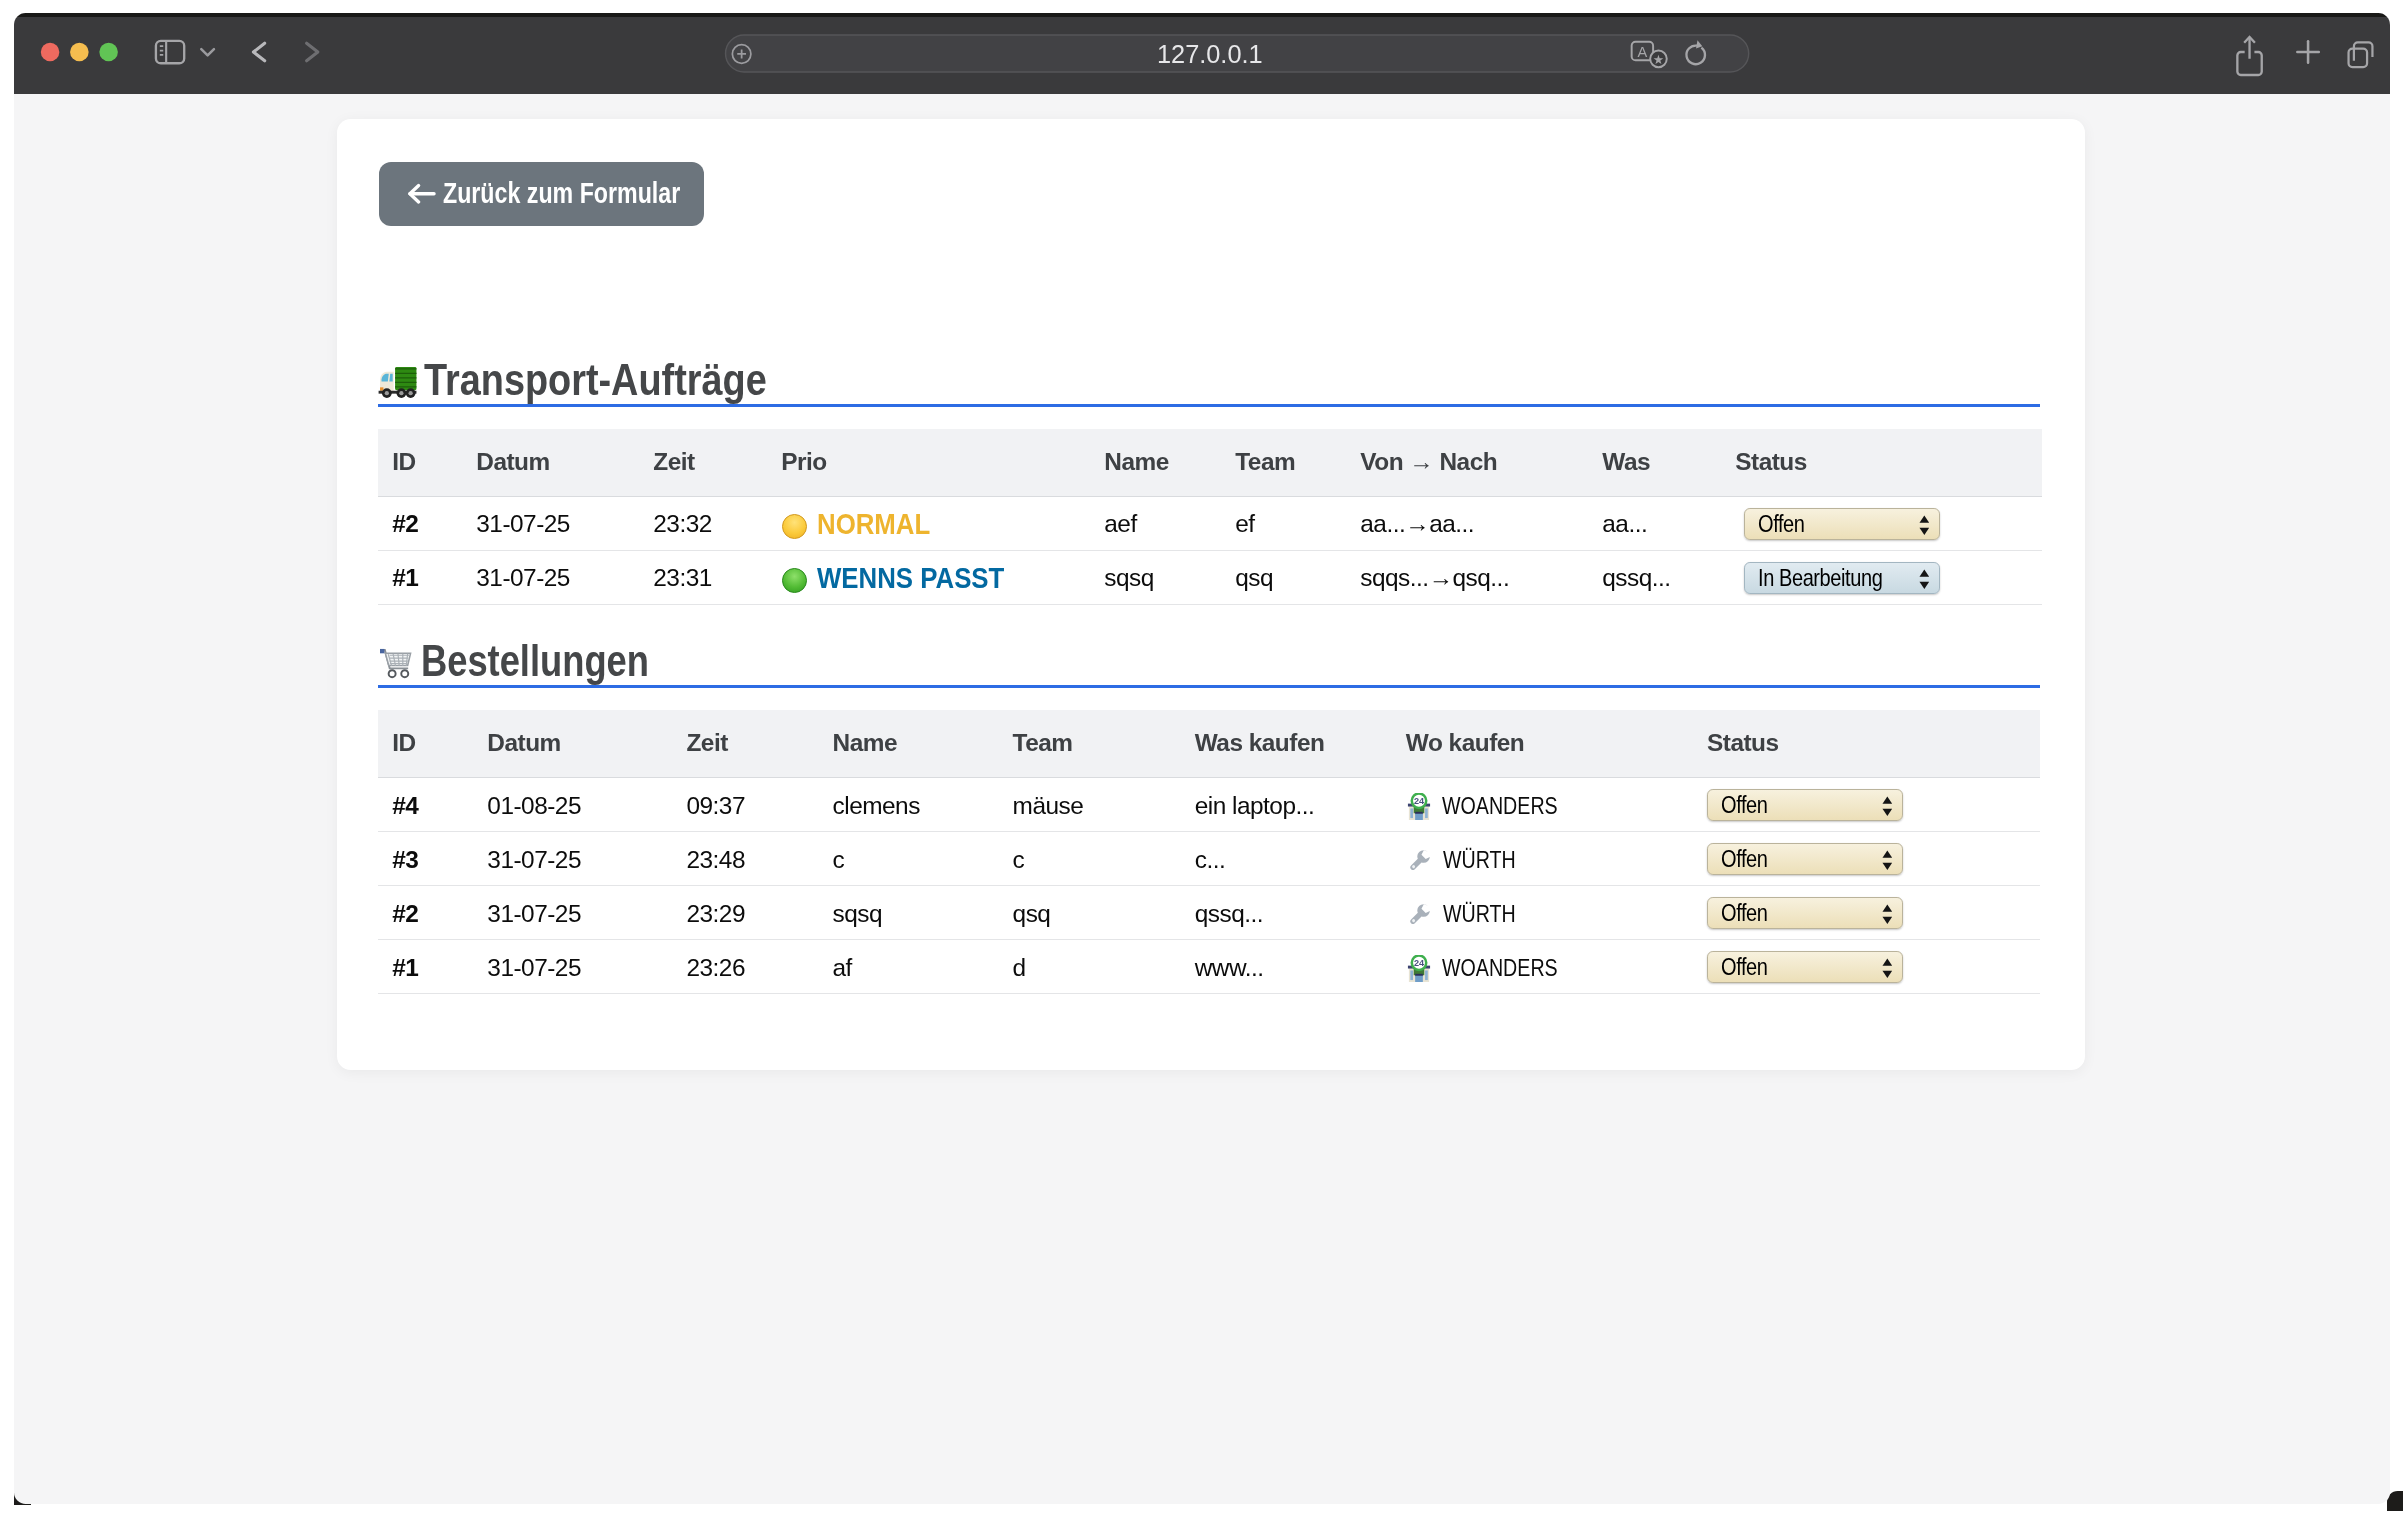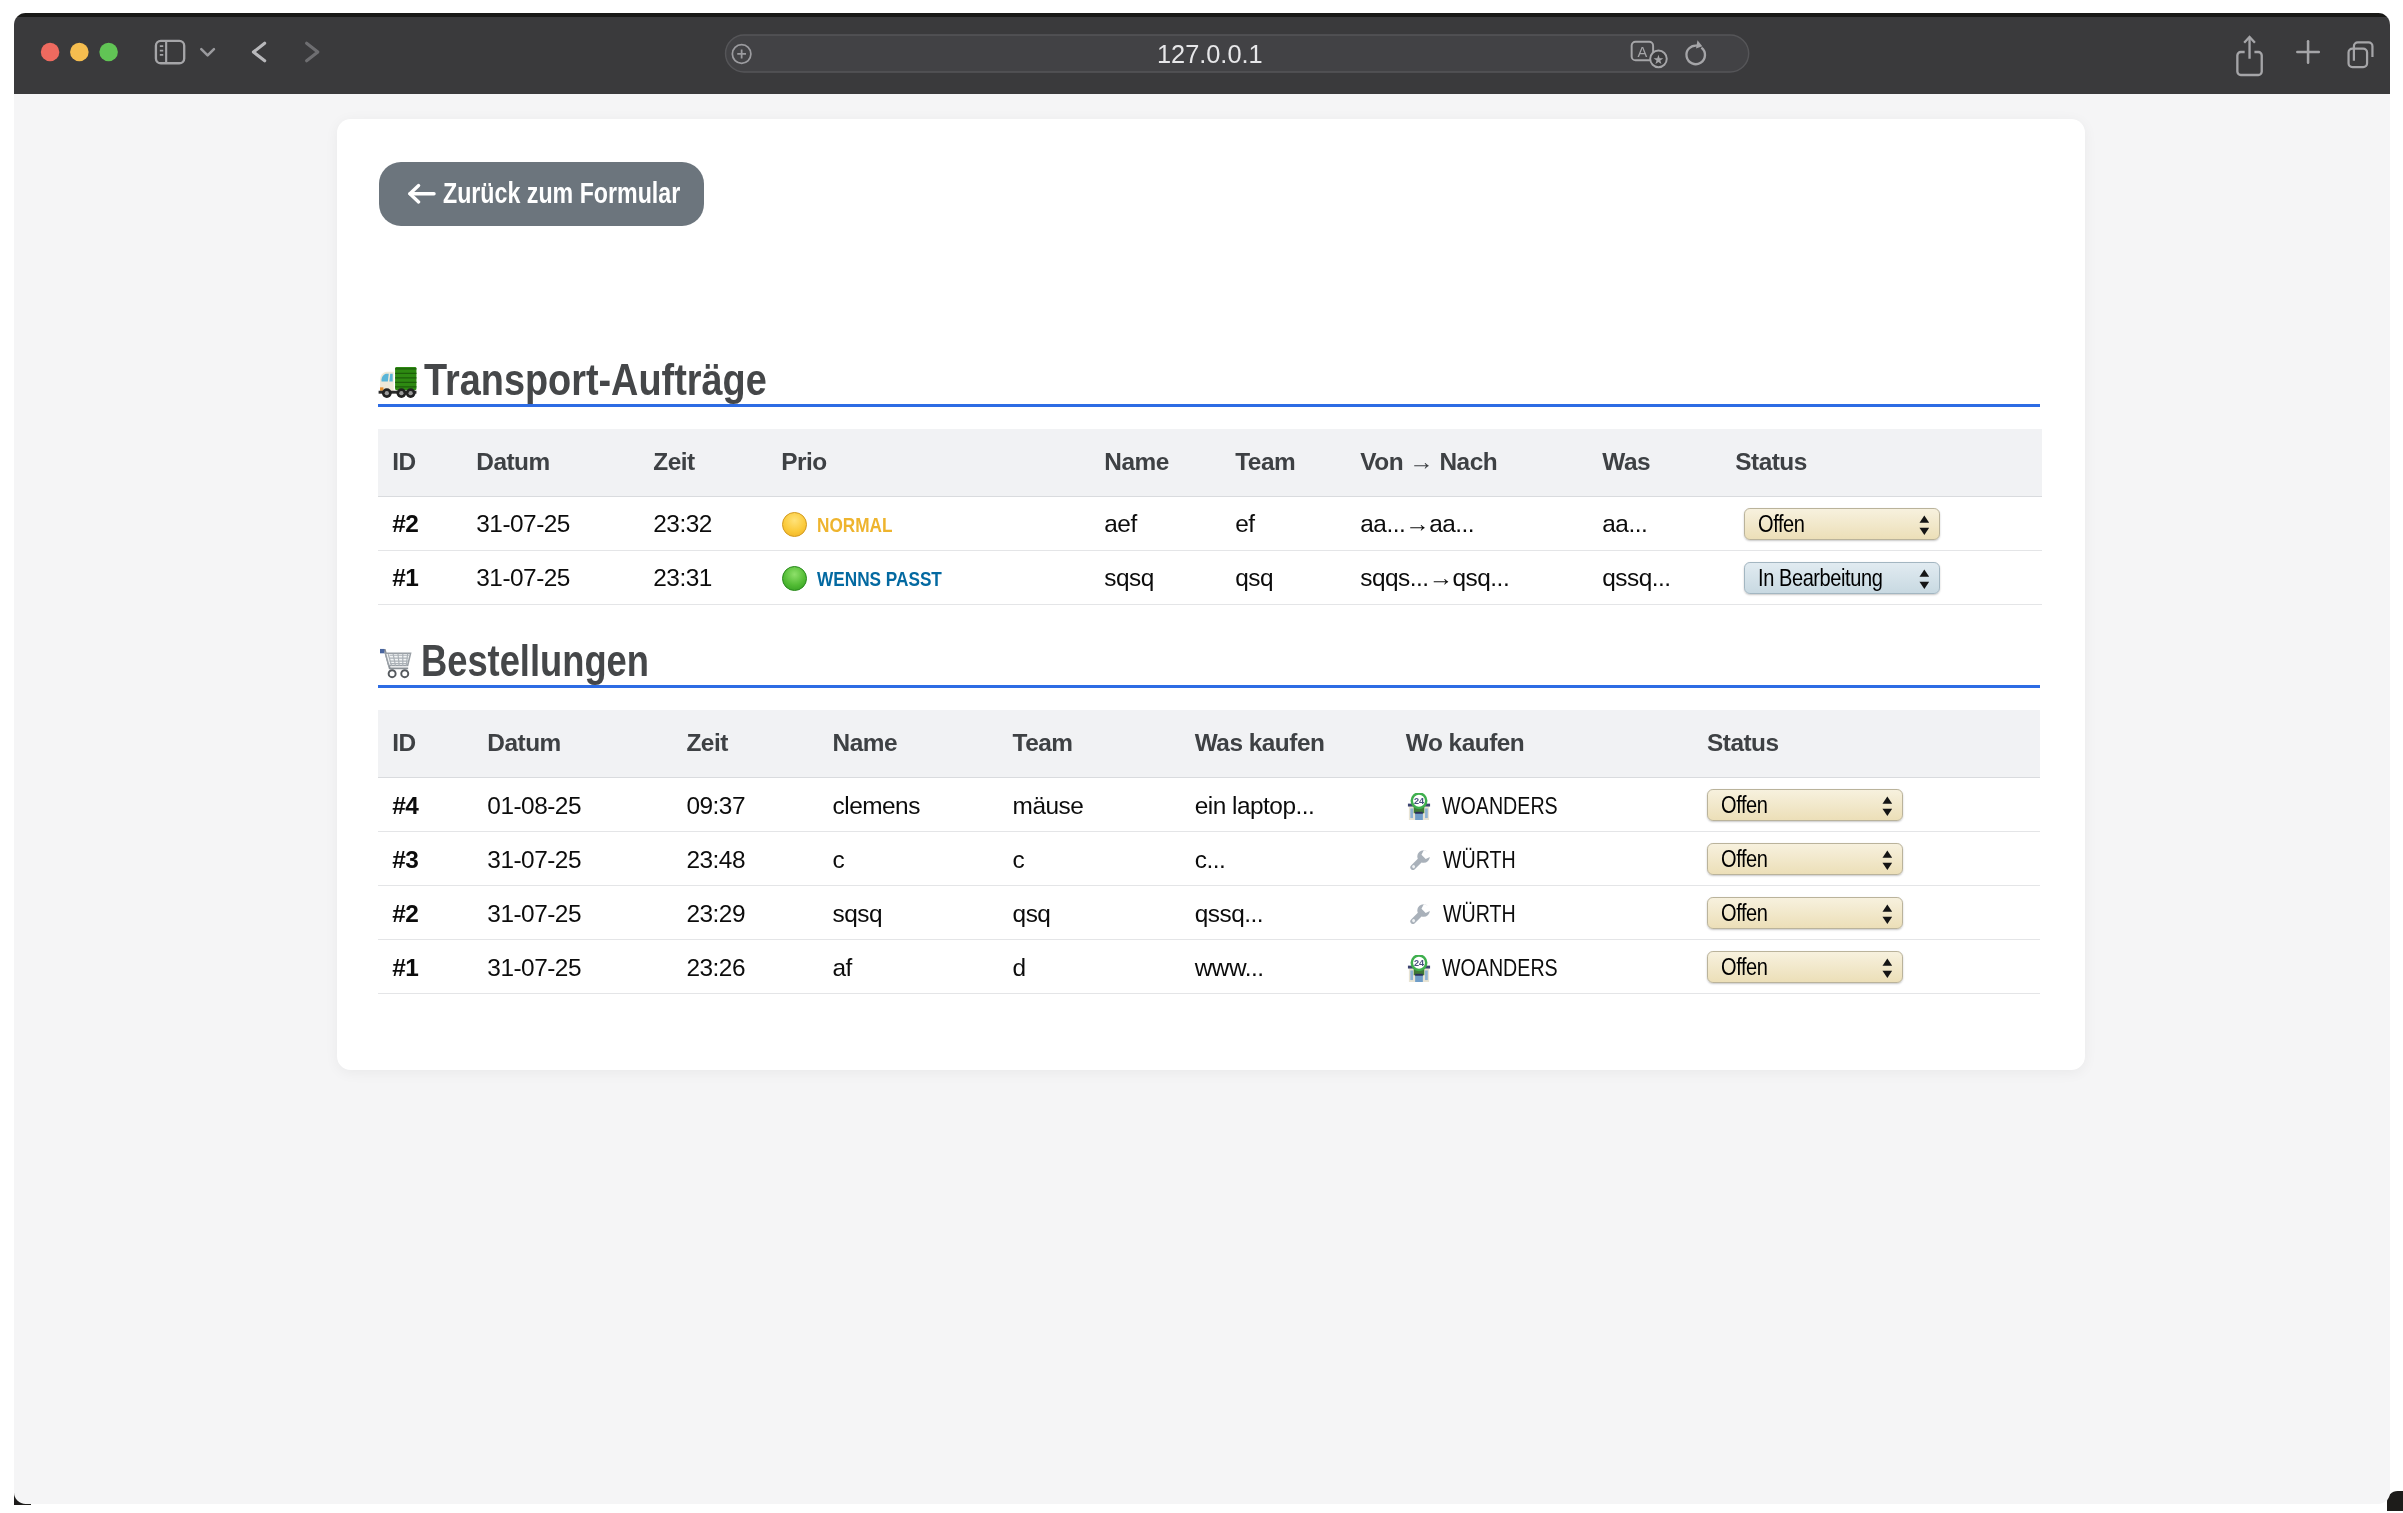--- a/index.html
+++ b/index.html
@@ -11,21 +11,21 @@
   #blobR { left:2387px; top:1491px; width:15.6px; height:19.5px; background:#1d1c1a; border-top-left-radius:10.7px; }
 
   
   #win { left:13.7px; top:12.7px; width:2376px; height:1491px; border-radius:11.7px; overflow:hidden; background:#f5f5f6; }
   #topstrip { left:0; top:0; width:2376px; height:3.9px; background:#191917; }
   #titlebar { left:0; top:3.9px; width:2376px; height:77px; background:#3a3a3c; }
 
   
   #card { left:323px; top:106px; width:1748px; height:951px; background:#ffffff; border-radius:13.7px; box-shadow:0 2.9px 13.7px rgba(0,0,0,0.05); }
 
-  #backbtn { left:42px; top:43px; width:325px; height:64px; border-radius:22px; background:#6c757d; color:#ffffff; font-size:29px; font-weight:700; text-align:left; padding-left:28px; white-space:nowrap; display:flex; align-items:center; }
+  #backbtn { left:42px; top:43px; width:325px; height:64px; border-radius:12px; background:#6c757d; color:#ffffff; font-size:29px; font-weight:700; text-align:left; padding-left:28px; white-space:nowrap; display:flex; align-items:center; }
   #backbtn .bt { display:inline-block; transform:scaleX(0.80); transform-origin:0 50%; }
   #backbtn svg { margin-right:7.8px; flex:0 0 auto; }
 
   #h1 { left:0; top:141px; width:1748px; text-align:center; font-size:47px; line-height:53px; font-weight:700; color:#2e3032; }
   #h1 span { display:inline-block; transform:scaleX(0.88); transform-origin:50% 50%; white-space:nowrap; }
 
   .sechead { height:39px; color:#454749; font-size:44px; font-weight:700; line-height:39px; white-space:nowrap; }
   .sechead svg { vertical-align:-3.9px; margin-right:5.9px; }
   .sechead .tx { display:inline-block; transform:scaleX(0.86); transform-origin:0 50%; }
   #sec2 .tx { transform:scaleX(0.825); }
@@ -37,21 +37,21 @@
 
   table { table-layout:fixed; border-collapse:collapse; width:1662px; }
   #t1 { left:41px; top:310px; }
   #t2 { left:41px; top:591px; }
   #t2 td { padding-top:2.9px; }
   #t2 td .sel { margin-top:-2px; }
   th { background:#f1f2f4; letter-spacing:-0.5px; font-size:24.4px; font-weight:700; color:#3e4144; text-align:left; padding:0 0 0 14.6px; height:68px; border-bottom:1px solid #d9dbde; }
   td { letter-spacing:-0.5px; font-size:24.4px; color:#0c0c0c; text-align:left; padding:0 0 0 14.6px; height:54px; border-bottom:1px solid #e4e5e7; vertical-align:middle; white-space:nowrap; }
   td.id { font-weight:700; }
 
-  .prio { font-weight:700; font-size:20px; letter-spacing:0; white-space:nowrap; display:inline-block; }
+  .prio { font-weight:700; font-size:30px; letter-spacing:0; white-space:nowrap; display:inline-block; }
   .prio .ptx { display:inline-block; transform:scaleX(0.86); transform-origin:0 50%; }
   .prio .dot { display:inline-block; width:25px; height:25px; border-radius:50%; vertical-align:-4.9px; margin:0 9.8px 0 1px; }
   .p-y { color:#eeb42e; }
   .p-y .dot { background:radial-gradient(circle at 50% 32%, #ffe279, #fbcb3c 55%, #eeae1e); border:1.5px solid #d29a22; }
   .p-g { color:#0369a1; }
   .p-g .dot { background:radial-gradient(circle at 50% 32%, #8ee06a, #53bc35 55%, #2e9a1d); border:1.5px solid #2a8a1e; }
 
   .shop { font-size:23.4px; letter-spacing:0; white-space:nowrap; }
   .shop .stx { display:inline-block; transform:scaleX(0.84); transform-origin:0 50%; }
   .shop svg { vertical-align:-6.8px; margin-right:9.8px; }

